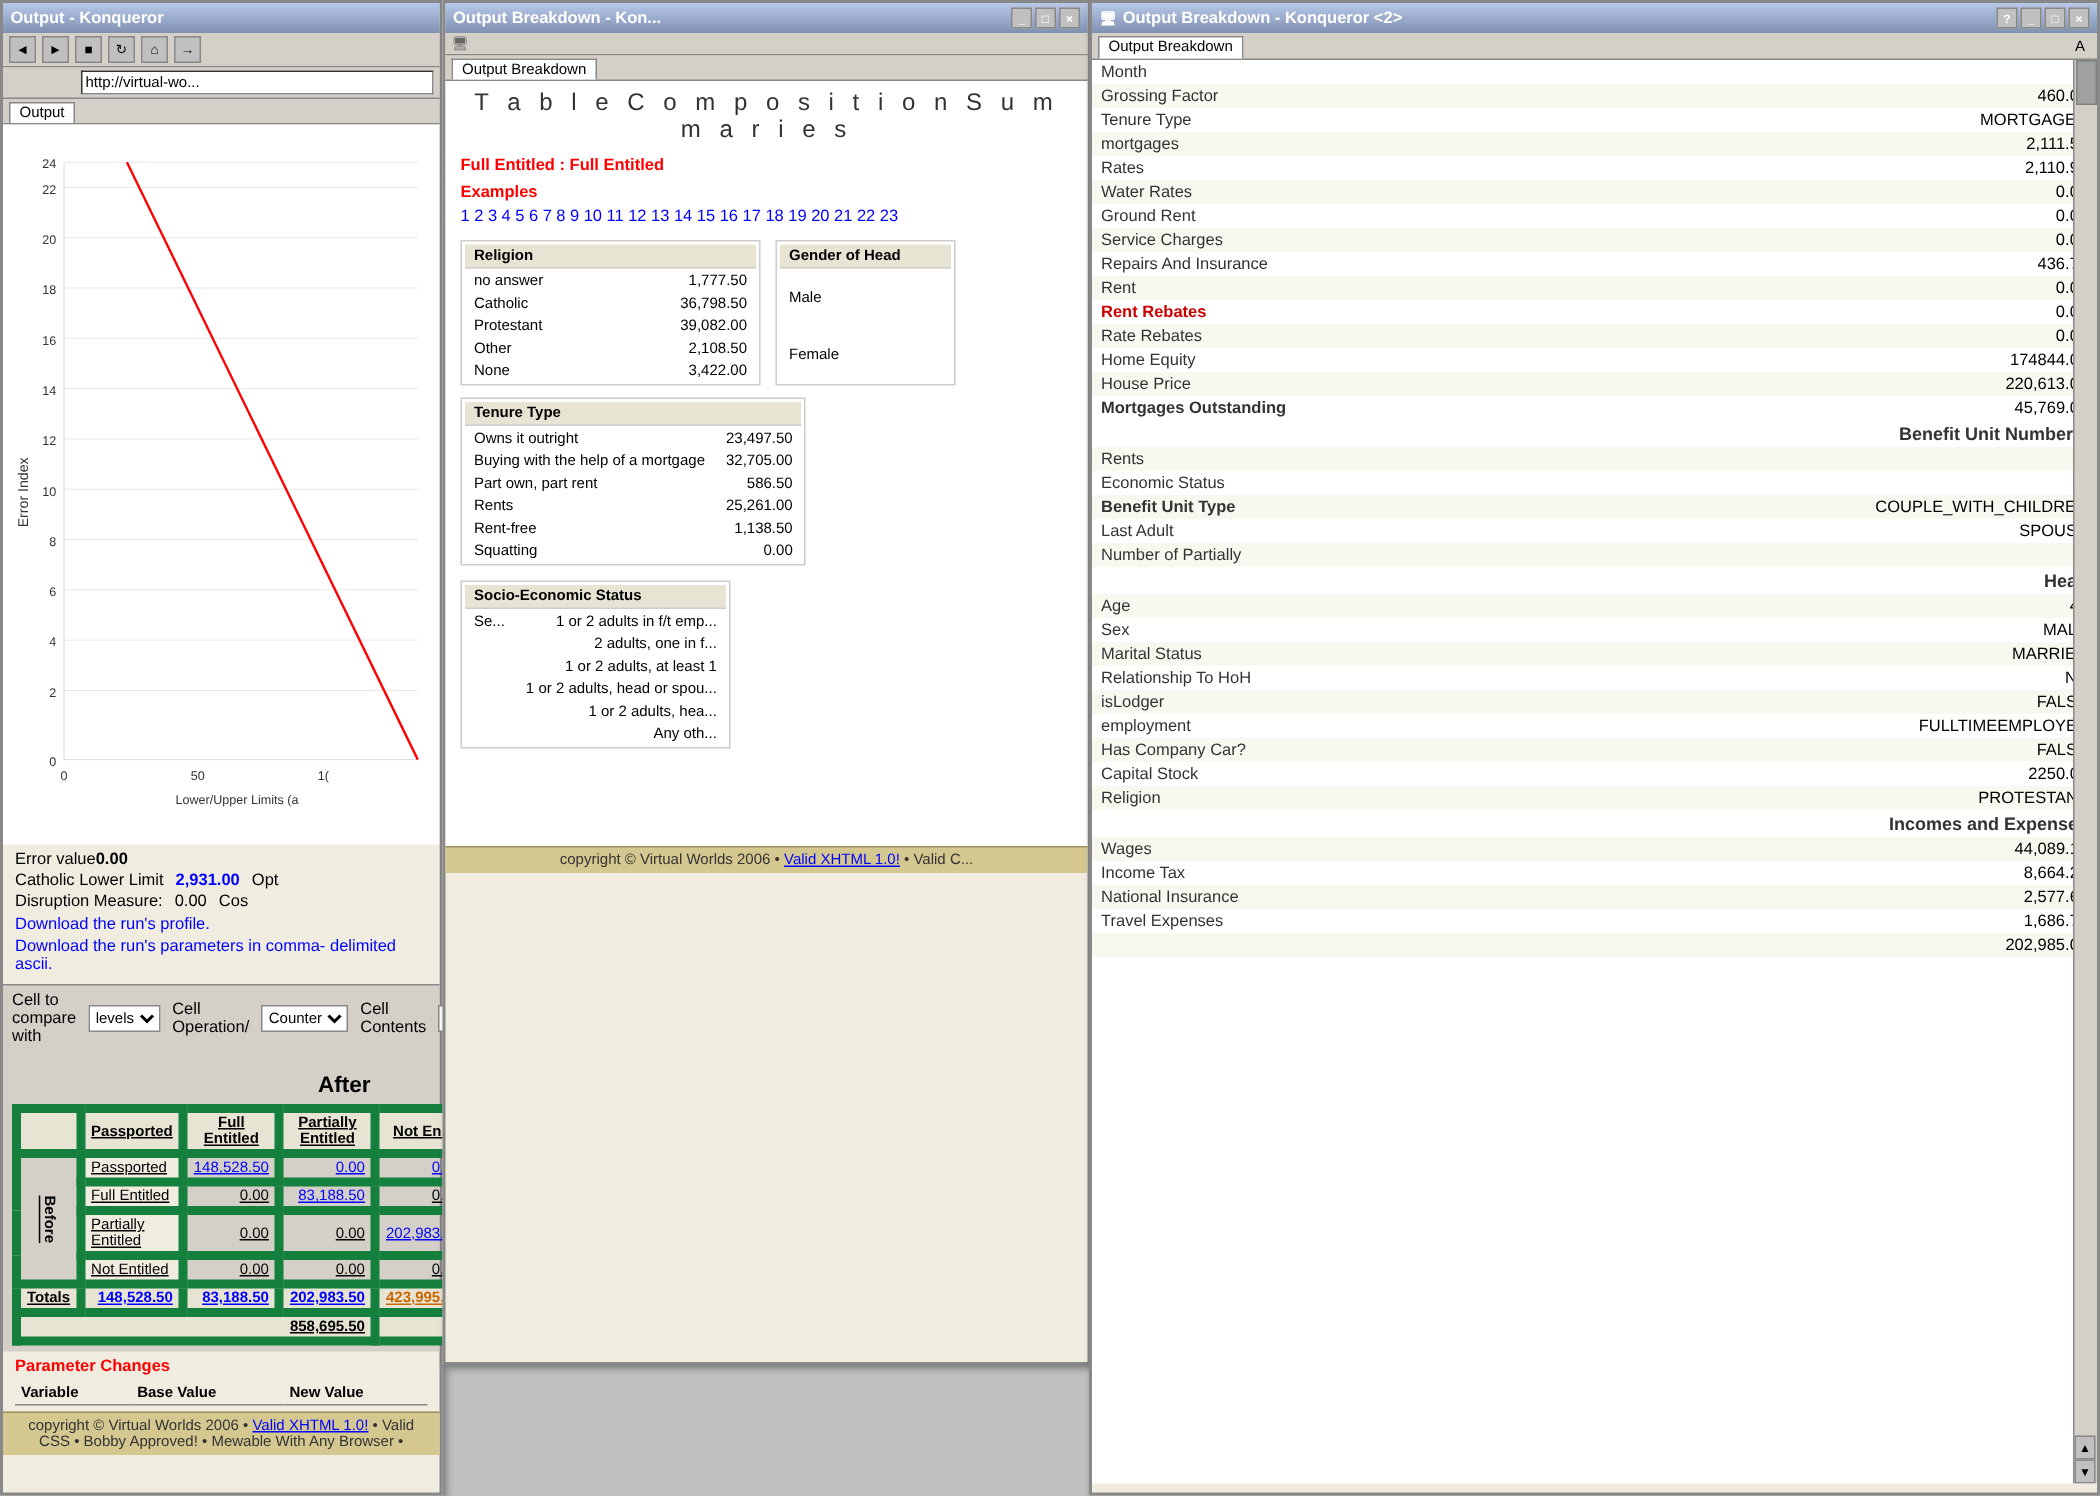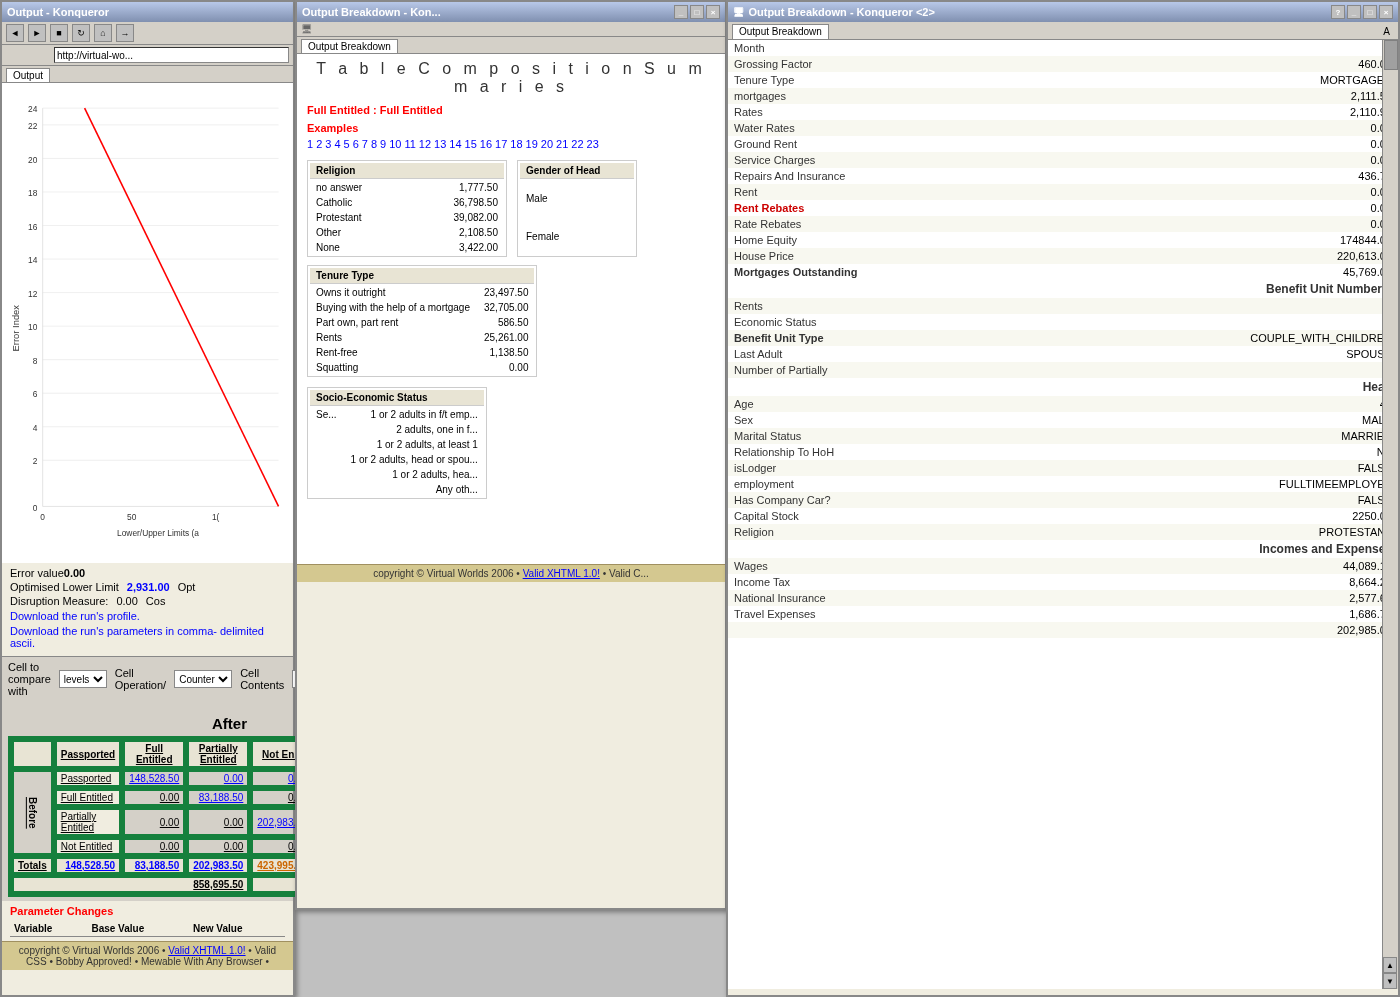--- a/index.html
+++ b/index.html
@@ -347,21 +347,21 @@
 
       <text x="145" y="418" font-size="8" fill="#333" text-anchor="middle">Lower/Upper Limits (a</text>
     </svg>
   </div>
 
   <div class="stats-area">
     <div class="stats-row">
       <span>Error value</span><span style="font-weight:bold;">0.00</span>
     </div>
     <div class="stats-row" style="display:flex;gap:8px;">
-      <span>Optimised Lower Limit</span>
+      <span>Catholic Lower Limit</span>
       <span class="stats-blue" style="font-weight:bold;">2,931.00</span>
       <span>Opt</span>
     </div>
     <div class="stats-row" style="display:flex;gap:8px;">
       <span>Disruption Measure:</span>
       <span>0.00</span>
       <span>Cos</span>
     </div>
     <a class="stats-link" href="#">Download the run's profile.</a>
     <a class="stats-link" href="#">Download the run's parameters in comma- delimited ascii.</a>

